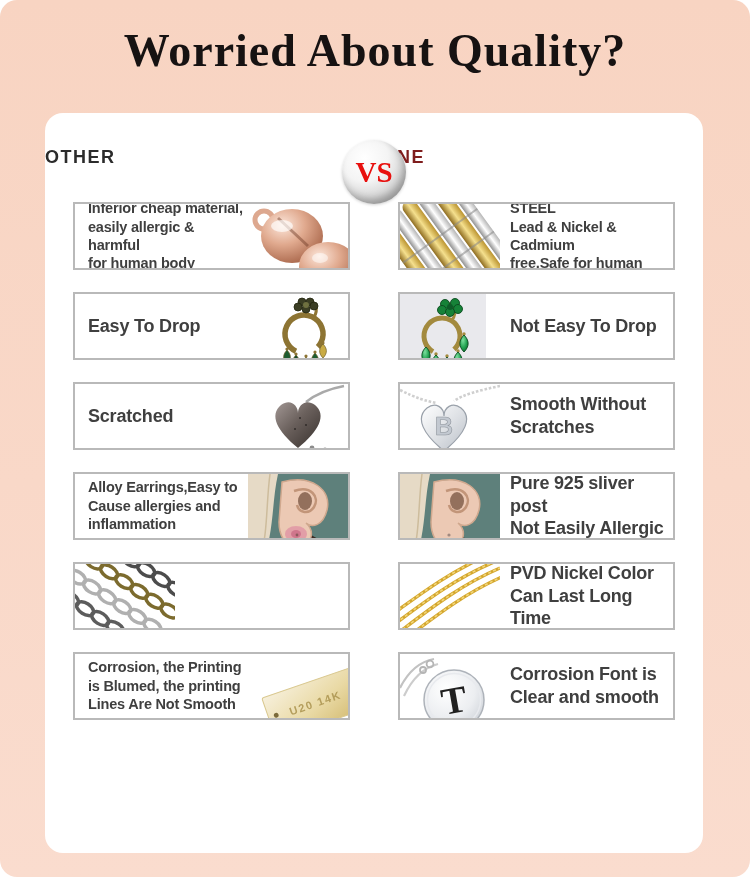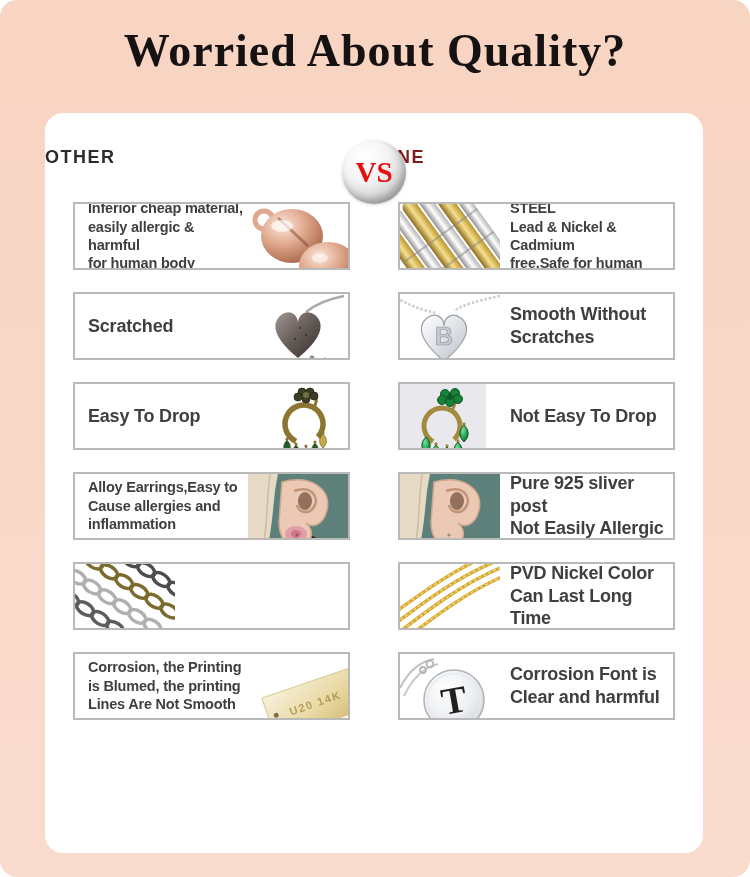--- a/index.html
+++ b/index.html
@@ -120,20 +120,95 @@
             </svg>
           </div>
           <div class="box-text small">316L STAINLESS STEEL
 Lead &amp; Nickel &amp; Cadmium
 free,Safe for human body</div>
         </div>
       </div>
 
       <div class="row">
         <div class="box other-box">
+          <div class="box-text med">Easy To Drop</div>
+          <div class="box-img">
+            <svg viewBox="0 0 100 84">
+              <rect width="100" height="84" fill="#fff"></rect>
+              <circle cx="56" cy="40" r="19" fill="none" stroke="#8d7433" stroke-width="5.5" stroke-dasharray="95 25" transform="rotate(115 56 40)"></circle>
+              <path d="M66,23 C71,15 67,8 60,7" stroke="#8d7433" stroke-width="3" fill="none"></path>
+              <g fill="#3b3e24" stroke="#23260f" stroke-width="0.8">
+                <circle cx="54" cy="8" r="4"></circle>
+                  <circle cx="62" cy="8" r="4"></circle>
+                  <circle cx="50" cy="13" r="4"></circle>
+                <circle cx="66" cy="12" r="4"></circle>
+                  <circle cx="58" cy="15" r="4"></circle>
+              </g>
+              <circle cx="58" cy="11" r="3" fill="#6f7140"></circle>
+              <g fill="#8d7433">
+                <circle cx="39" cy="55" r="1.6"></circle>
+                  <circle cx="48" cy="60" r="1.6"></circle>
+                  <circle cx="58" cy="62" r="1.6"></circle>
+                <circle cx="67" cy="58" r="1.6"></circle>
+                  <circle cx="75" cy="49" r="1.6"></circle>
+              </g>
+              <g stroke="#6e5d26" stroke-width="0.7">
+                <path d="M39,56 C43,60 44,65 39,70 C34,65 35,60 39,56 Z" fill="#1d5c30"></path>
+                <path d="M48,61 C52,65 53,70 48,75 C43,70 44,65 48,61 Z" fill="#17492a"></path>
+                <path d="M58,63 C62,67 63,72 58,77 C53,72 54,67 58,63 Z" fill="#bd9c3a"></path>
+                <path d="M67,59 C71,63 72,68 67,73 C62,68 63,63 67,59 Z" fill="#1d5c30"></path>
+                <path d="M75,50 C79,54 80,59 75,64 C70,59 71,54 75,50 Z" fill="#c9ab45"></path>
+              </g>
+            </svg>
+          </div>
+        </div>
+        <div class="box mine-box">
+          <div class="box-img">
+            <svg viewBox="0 0 100 84">
+              <defs>
+                <radialGradient id="e1" cx="38%" cy="30%" r="80%">
+                  <stop offset="0" stop-color="#7ddf9e"></stop>
+                    <stop offset=".55" stop-color="#23a452"></stop>
+                    <stop offset="1" stop-color="#0c5f28"></stop>
+                </radialGradient>
+              </defs>
+              <rect width="100" height="84" fill="#e9e9ed"></rect>
+              <rect x="86" width="14" height="84" fill="#ffffff"></rect>
+              <circle cx="42" cy="42" r="18" fill="none" stroke="#a38a3e" stroke-width="5" stroke-dasharray="90 23" transform="rotate(120 42 42)"></circle>
+              <path d="M52,26 C58,18 54,10 46,9" stroke="#a38a3e" stroke-width="3" fill="none"></path>
+              <g fill="#168238" stroke="#0a4a1e" stroke-width="0.9">
+                <circle cx="45" cy="10" r="4.5"></circle>
+                  <circle cx="55" cy="9" r="4.5"></circle>
+                  <circle cx="42" cy="16" r="4.5"></circle>
+                <circle cx="58" cy="15" r="4.5"></circle>
+                  <circle cx="50" cy="18" r="4.5"></circle>
+              </g>
+              <circle cx="50" cy="13" r="3" fill="#0d5c28"></circle>
+              <g fill="#a38a3e">
+                <circle cx="26" cy="52" r="1.7"></circle>
+                  <circle cx="36" cy="60" r="1.7"></circle>
+                  <circle cx="47" cy="62" r="1.7"></circle>
+                <circle cx="58" cy="57" r="1.7"></circle>
+                  <circle cx="64" cy="40" r="1.7"></circle>
+              </g>
+              <g fill="url(#e1)" stroke="#0a4a1e" stroke-width="0.9">
+                <path d="M26,53 C31,58 32,64 26,70 C20,64 21,58 26,53 Z"></path>
+                <path d="M36,61 C41,66 42,72 36,78 C30,72 31,66 36,61 Z"></path>
+                <path d="M47,63 C52,68 53,74 47,80 C41,74 42,68 47,63 Z"></path>
+                <path d="M58,58 C63,63 64,69 58,75 C52,69 53,63 58,58 Z"></path>
+                <path d="M64,41 C69,46 70,52 64,58 C58,52 59,46 64,41 Z"></path>
+              </g>
+            </svg>
+          </div>
+          <div class="box-text med">Not Easy To Drop</div>
+        </div>
+      </div>
+
+      <div class="row">
+        <div class="box other-box">
           <div class="box-text med">Scratched</div>
           <div class="box-img">
             <svg viewBox="0 0 100 84">
               <defs>
                 <linearGradient id="c1" x1="0" y1="0" x2="1" y2="1">
                   <stop offset="0" stop-color="#a29794"></stop>
                     <stop offset=".45" stop-color="#6a605c"></stop>
                     <stop offset="1" stop-color="#362f2c"></stop>
                 </linearGradient>
               </defs>
@@ -165,95 +240,20 @@
               <path d="M0,6 C16,14 26,17 36,19" stroke="#cfcfcf" stroke-width="2.6" fill="none" stroke-dasharray="2.6 1.8"></path>
               <path d="M100,2 C80,6 62,11 54,17" stroke="#cfcfcf" stroke-width="2.6" fill="none" stroke-dasharray="2.6 1.8"></path>
               <g transform="translate(-6,3)">
                 <path d="M50,64 C29,47 21,31 33,21 C42,14 50,21 50,29 C50,21 58,14 67,21 C79,31 71,47 50,64 Z" fill="url(#d1)" stroke="#9aa1aa" stroke-width="1.2"></path>
                 <text x="50" y="48" text-anchor="middle" font-size="25" font-weight="700" fill="#c3c9d1" stroke="#8d939b" stroke-width="0.6">B</text>
               </g>
             </svg>
           </div>
           <div class="box-text med">Smooth Without
 Scratches</div>
-        </div>
-      </div>
-
-      <div class="row">
-        <div class="box other-box">
-          <div class="box-text med">Easy To Drop</div>
-          <div class="box-img">
-            <svg viewBox="0 0 100 84">
-              <rect width="100" height="84" fill="#fff"></rect>
-              <circle cx="56" cy="40" r="19" fill="none" stroke="#8d7433" stroke-width="5.5" stroke-dasharray="95 25" transform="rotate(115 56 40)"></circle>
-              <path d="M66,23 C71,15 67,8 60,7" stroke="#8d7433" stroke-width="3" fill="none"></path>
-              <g fill="#3b3e24" stroke="#23260f" stroke-width="0.8">
-                <circle cx="54" cy="8" r="4"></circle>
-                  <circle cx="62" cy="8" r="4"></circle>
-                  <circle cx="50" cy="13" r="4"></circle>
-                <circle cx="66" cy="12" r="4"></circle>
-                  <circle cx="58" cy="15" r="4"></circle>
-              </g>
-              <circle cx="58" cy="11" r="3" fill="#6f7140"></circle>
-              <g fill="#8d7433">
-                <circle cx="39" cy="55" r="1.6"></circle>
-                  <circle cx="48" cy="60" r="1.6"></circle>
-                  <circle cx="58" cy="62" r="1.6"></circle>
-                <circle cx="67" cy="58" r="1.6"></circle>
-                  <circle cx="75" cy="49" r="1.6"></circle>
-              </g>
-              <g stroke="#6e5d26" stroke-width="0.7">
-                <path d="M39,56 C43,60 44,65 39,70 C34,65 35,60 39,56 Z" fill="#1d5c30"></path>
-                <path d="M48,61 C52,65 53,70 48,75 C43,70 44,65 48,61 Z" fill="#17492a"></path>
-                <path d="M58,63 C62,67 63,72 58,77 C53,72 54,67 58,63 Z" fill="#bd9c3a"></path>
-                <path d="M67,59 C71,63 72,68 67,73 C62,68 63,63 67,59 Z" fill="#1d5c30"></path>
-                <path d="M75,50 C79,54 80,59 75,64 C70,59 71,54 75,50 Z" fill="#c9ab45"></path>
-              </g>
-            </svg>
-          </div>
-        </div>
-        <div class="box mine-box">
-          <div class="box-img">
-            <svg viewBox="0 0 100 84">
-              <defs>
-                <radialGradient id="e1" cx="38%" cy="30%" r="80%">
-                  <stop offset="0" stop-color="#7ddf9e"></stop>
-                    <stop offset=".55" stop-color="#23a452"></stop>
-                    <stop offset="1" stop-color="#0c5f28"></stop>
-                </radialGradient>
-              </defs>
-              <rect width="100" height="84" fill="#e9e9ed"></rect>
-              <rect x="86" width="14" height="84" fill="#ffffff"></rect>
-              <circle cx="42" cy="42" r="18" fill="none" stroke="#a38a3e" stroke-width="5" stroke-dasharray="90 23" transform="rotate(120 42 42)"></circle>
-              <path d="M52,26 C58,18 54,10 46,9" stroke="#a38a3e" stroke-width="3" fill="none"></path>
-              <g fill="#168238" stroke="#0a4a1e" stroke-width="0.9">
-                <circle cx="45" cy="10" r="4.5"></circle>
-                  <circle cx="55" cy="9" r="4.5"></circle>
-                  <circle cx="42" cy="16" r="4.5"></circle>
-                <circle cx="58" cy="15" r="4.5"></circle>
-                  <circle cx="50" cy="18" r="4.5"></circle>
-              </g>
-              <circle cx="50" cy="13" r="3" fill="#0d5c28"></circle>
-              <g fill="#a38a3e">
-                <circle cx="26" cy="52" r="1.7"></circle>
-                  <circle cx="36" cy="60" r="1.7"></circle>
-                  <circle cx="47" cy="62" r="1.7"></circle>
-                <circle cx="58" cy="57" r="1.7"></circle>
-                  <circle cx="64" cy="40" r="1.7"></circle>
-              </g>
-              <g fill="url(#e1)" stroke="#0a4a1e" stroke-width="0.9">
-                <path d="M26,53 C31,58 32,64 26,70 C20,64 21,58 26,53 Z"></path>
-                <path d="M36,61 C41,66 42,72 36,78 C30,72 31,66 36,61 Z"></path>
-                <path d="M47,63 C52,68 53,74 47,80 C41,74 42,68 47,63 Z"></path>
-                <path d="M58,58 C63,63 64,69 58,75 C52,69 53,63 58,58 Z"></path>
-                <path d="M64,41 C69,46 70,52 64,58 C58,52 59,46 64,41 Z"></path>
-              </g>
-            </svg>
-          </div>
-          <div class="box-text med">Not Easy To Drop</div>
         </div>
       </div>
 
       <div class="row">
         <div class="box other-box">
           <div class="box-text small">Alloy Earrings,Easy to
 Cause allergies and
 inflammation</div>
           <div class="box-img">
             <svg viewBox="0 0 100 84">
@@ -389,19 +389,19 @@
               <path d="M0,34 C8,18 18,8 34,5" stroke="#c2c2c2" stroke-width="2.2" fill="none"></path>
               <path d="M4,42 C12,25 22,14 38,10" stroke="#cccccc" stroke-width="2.2" fill="none"></path>
               <circle cx="30" cy="10" r="3.4" fill="none" stroke="#b5b5b5" stroke-width="1.8"></circle>
               <circle cx="23" cy="16" r="3" fill="none" stroke="#b5b5b5" stroke-width="1.8"></circle>
               <circle cx="54" cy="46" r="30" fill="url(#g1)" stroke="#aeb3ba" stroke-width="1.5"></circle>
               <circle cx="54" cy="46" r="26.5" fill="none" stroke="#e8eaee" stroke-width="1.5"></circle>
               <text x="54" y="59" text-anchor="middle" class="serif-t" font-family="Liberation Serif, serif" font-size="38" font-weight="700" fill="#202020" transform="rotate(-10 54 46)">T</text>
             </svg>
           </div>
           <div class="box-text med">Corrosion Font is
-Clear and harmful</div>
+Clear and smooth</div>
         </div>
       </div>
 
     </div>
   </div>
 </div>
 
 </body></html>

